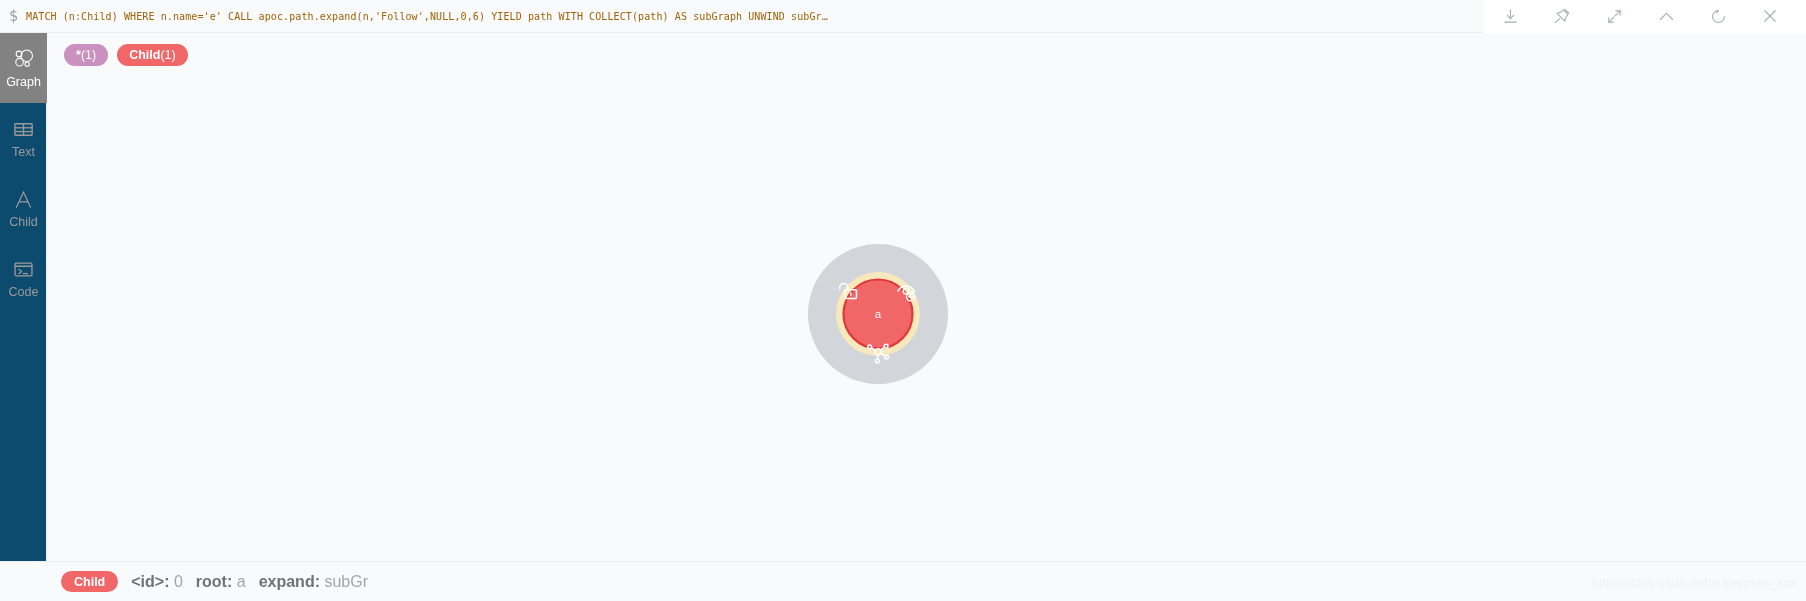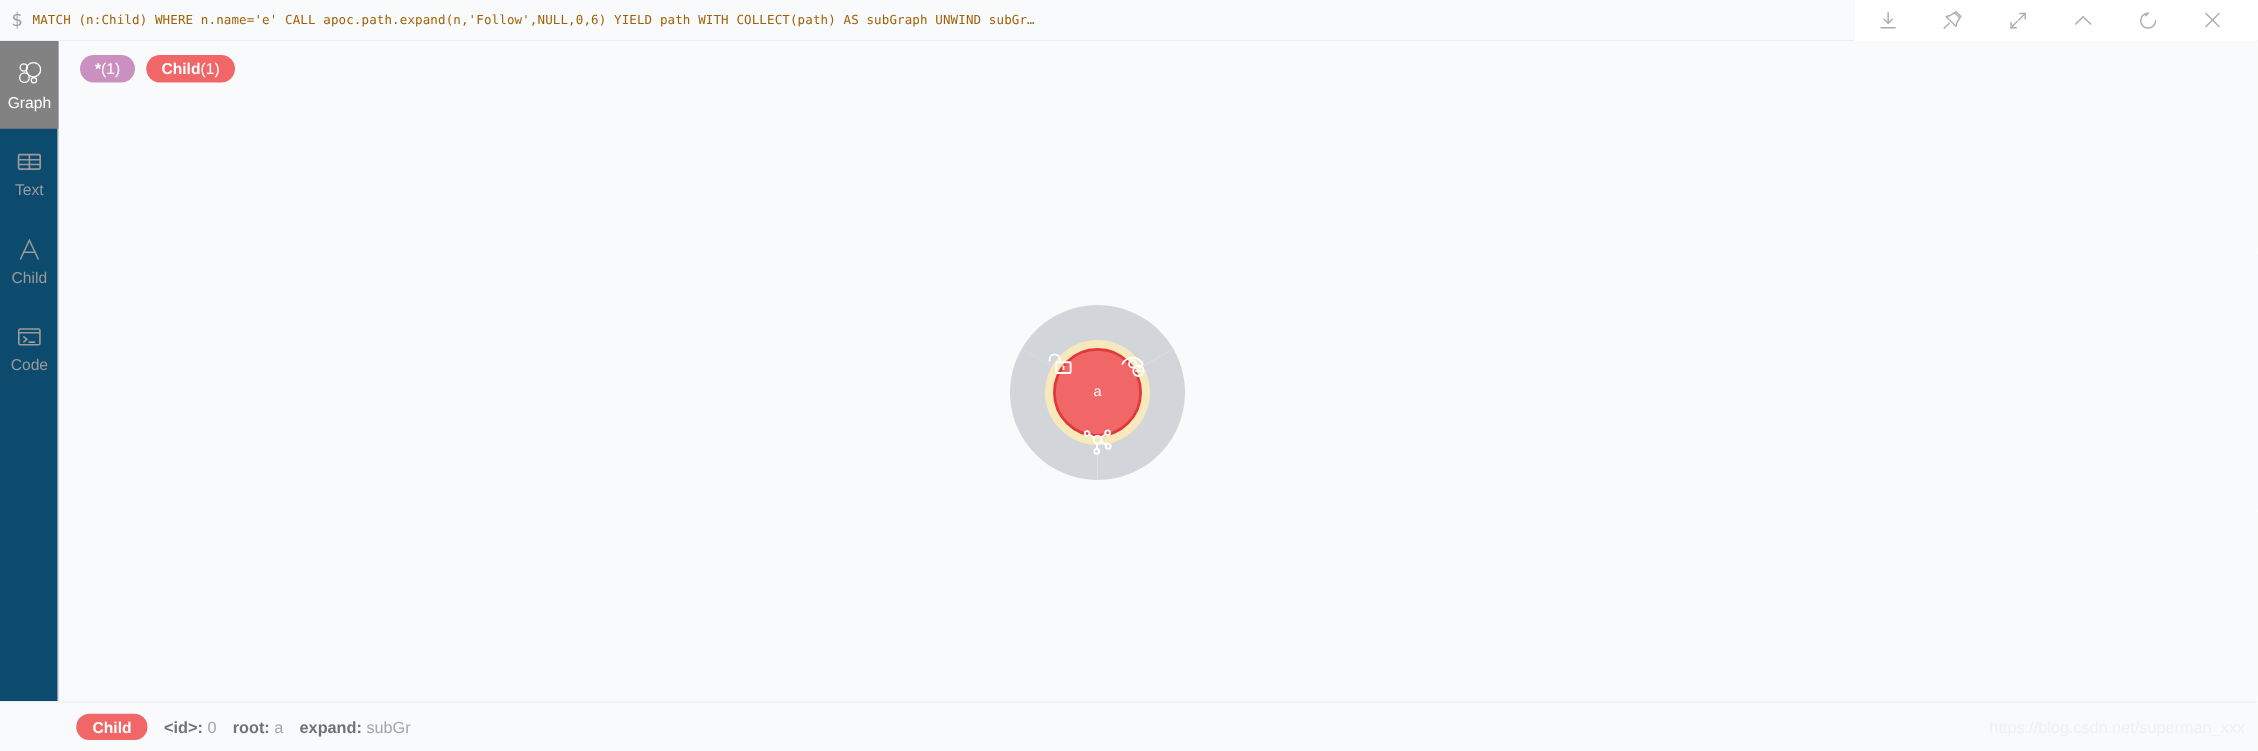--- a/index.html
+++ b/index.html
@@ -198,21 +198,21 @@
     padding: 0 13px;
     border-radius: 11px;
     background: #f16667;
     color: #ffffff;
     font-size: 12.5px;
     font-weight: bold;
     cursor: pointer;
     user-select: none;
   }
   .prop {
-    font-size: 13px;
+    font-size: 16px;
     color: #9b9fa3;
     white-space: nowrap;
     font-family: "Liberation Sans", sans-serif;
   }
   .prop .k { font-weight: bold; color: #6f7376; }
   .prop .v { font-weight: normal; color: #a2a6aa; }
 
   .watermark {
     position: absolute;
     right: 10px;

